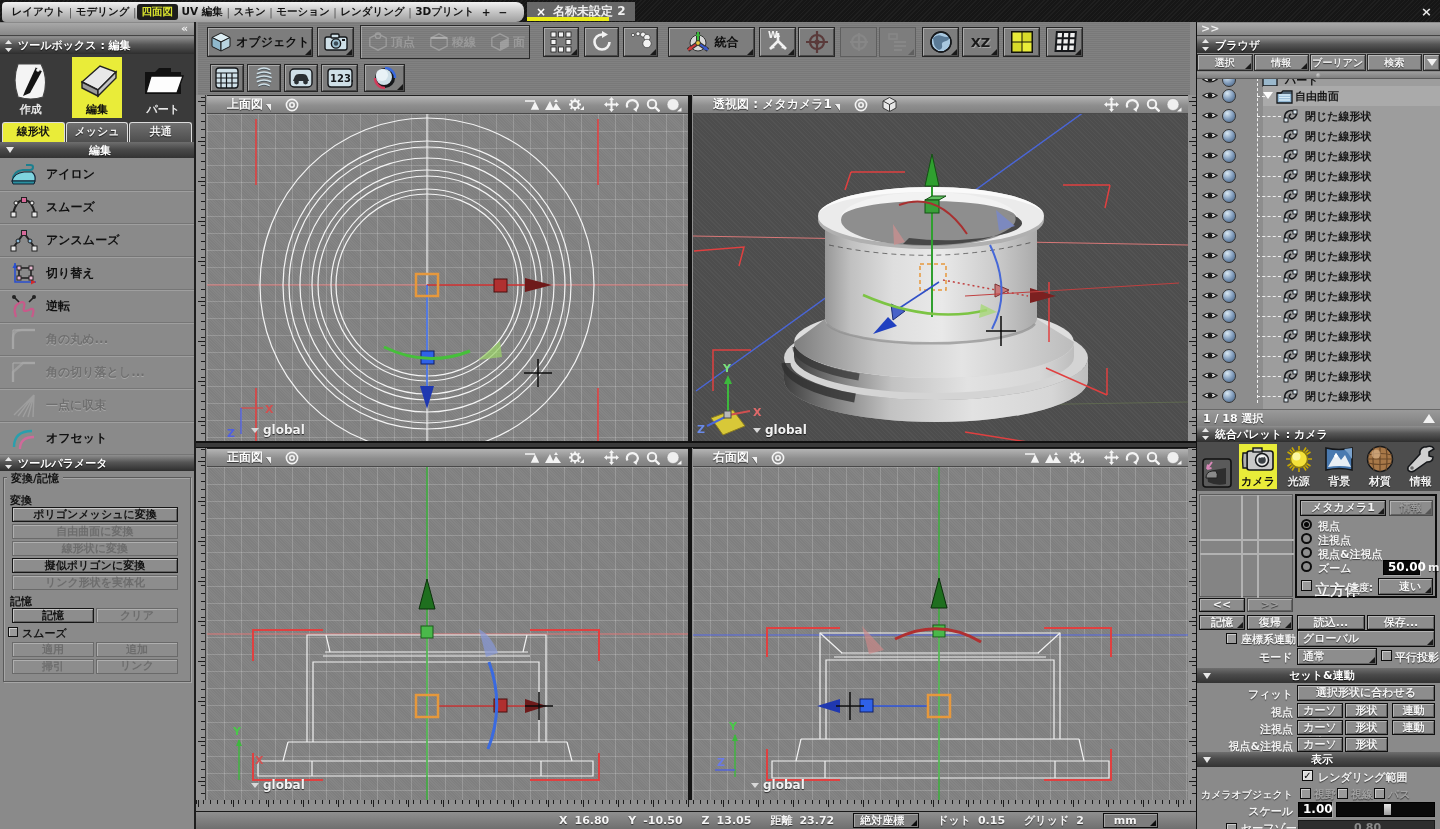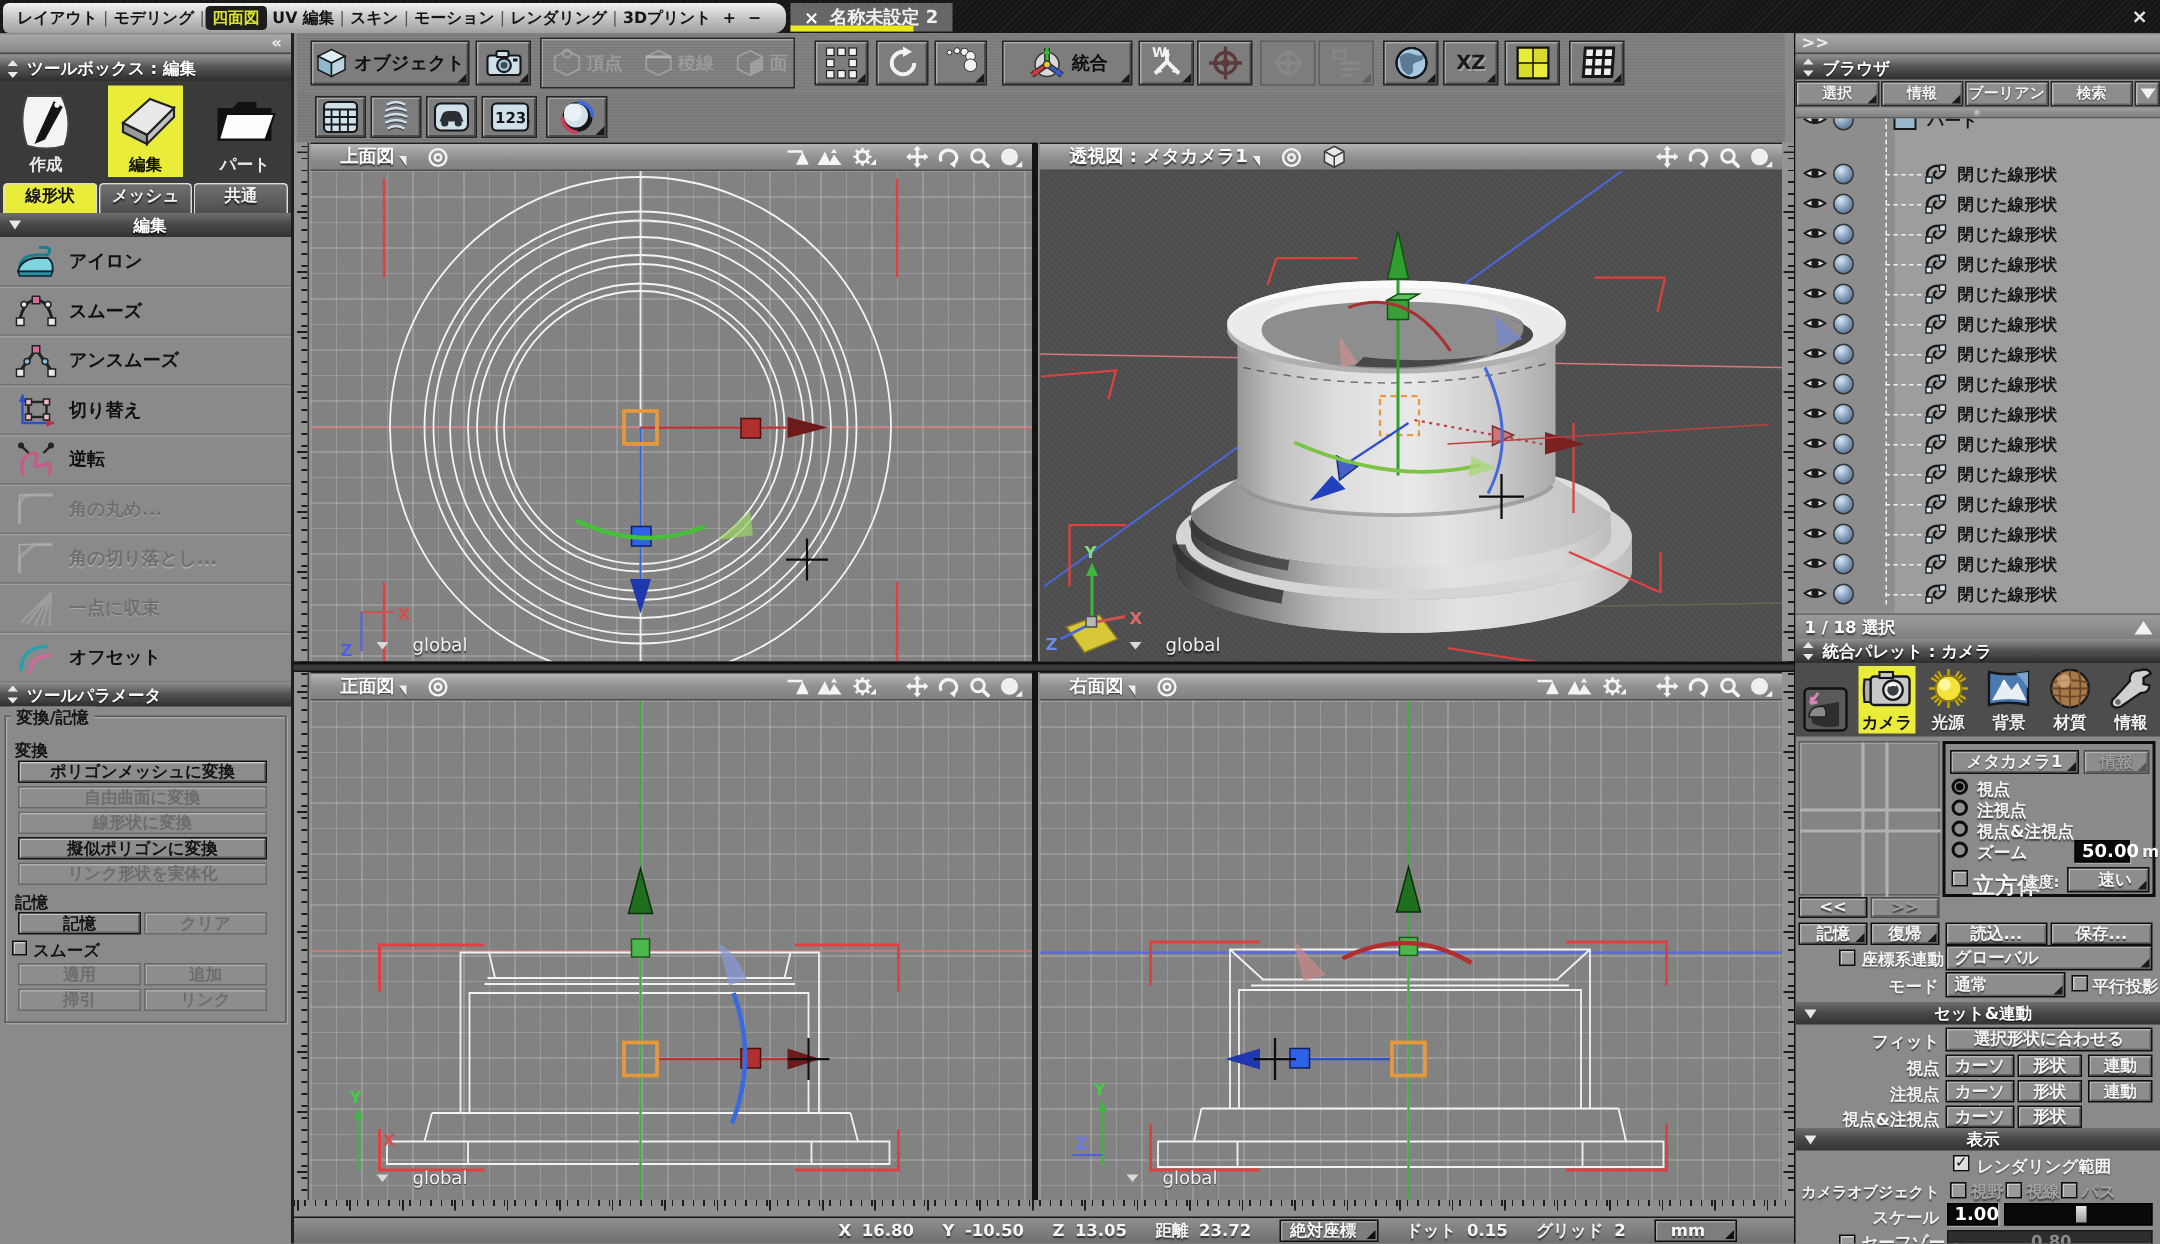--- a/index.html
+++ b/index.html
@@ -116,22 +116,22 @@
 .vp-ico { margin-left:14px; }
 .vp-tools { margin-left:auto; display:flex; align-items:center; gap:6px; }
 .vp-canvas { position:absolute; left:0; top:18px; right:0; bottom:0; }
 .vp-grid { background-color:#828282;
   background-image:
     repeating-linear-gradient(to right, rgba(250,250,250,.18) 0 1px, transparent 1px 17px),
     repeating-linear-gradient(to bottom, rgba(250,250,250,.18) 0 1px, transparent 1px 17px),
     repeating-linear-gradient(45deg, rgba(0,0,0,.022) 0 1px, rgba(255,255,255,.022) 1px 2px); }
 #vp-persp .vp-canvas { background-color:#4f4f4f;
   background-image:repeating-linear-gradient(45deg, rgba(255,255,255,.025) 0 1px, rgba(0,0,0,.03) 1px 3px); }
-.vp-global { position:absolute; color:#f2f2f2; font-size:12px; font-weight:normal;
-  text-shadow:0 1px 1px rgba(0,0,0,.7); display:flex; align-items:center; gap:16px; }
+.vp-global { position:absolute; color:#f2f2f2; font-size:12px; font-weight:bold;
+  text-shadow:0 1px 1px rgba(0,0,0,.7); display:flex; align-items:center; gap:4px; }
 .vp-global .gtri { width:0; height:0; border-left:4px solid transparent; border-right:4px solid transparent;
   border-top:5px solid #d8d8d8; }
 #divider-v { position:absolute; left:492px; top:0; width:4px; height:705px; background:#141414; }
 #divider-h { position:absolute; left:0; top:346px; width:1000px; height:7px; background:#3a3a3a;
   border-top:2px solid #111; border-bottom:1px solid #111; }
 
 
 #statusbar { position:absolute; left:196px; top:811px; width:1000px; height:18px;
   background:linear-gradient(#8f8f8f,#6f6f6f); border-top:1px solid #191919;
   display:flex; align-items:center; color:#f4f4f4; font-size:11px; font-weight:bold;
@@ -382,21 +382,21 @@
     <div class="pbtn abs" style="left:12px; top:87px; width:166px;">擬似ポリゴンに変換</div>
     <div class="pbtn disabled abs" style="left:12px; top:104px; width:166px;">リンク形状を実体化</div>
     <span class="tp-label abs" style="left:10px; top:123px;">記憶</span>
     <div class="pbtn abs" style="left:12px; top:137px; width:82px;">記憶</div>
     <div class="pbtn disabled abs" style="left:96px; top:137px; width:82px;">クリア</div>
     <span class="checkbox abs" style="left:8px; top:156px;"></span>
     <span class="tp-label abs" style="left:22px; top:155px;">スムーズ</span>
     <div class="pbtn disabled abs" style="left:12px; top:171px; width:82px;">適用</div>
     <div class="pbtn disabled abs" style="left:96px; top:171px; width:82px;">追加</div>
     <div class="pbtn disabled abs" style="left:12px; top:188px; width:82px;">掃引</div>
-    <div class="pbtn disabled abs" style="left:96px; top:188px; width:82px;">リンク</div>
+    <div class="pbtn disabled abs" style="left:96px; top:188px; width:82px;font-family:Liberation Mono, monospace;">リンク</div>
   </div>
 </div>
 
 <div id="main-toolbar">
   <div class="tbtn" style="left:9px; top:5px; width:106px;">
     <svg width="22" height="22" viewBox="0 0 22 22">
           <path d="M11 2 L20 6.5 L11 11 L2 6.5 Z" fill="#ddeef4" stroke="#1a1a1a"></path>
           <path d="M2 6.5 L11 11 L11 20 L2 15.5 Z" fill="#8fb8cc" stroke="#1a1a1a"></path>
           <path d="M20 6.5 L11 11 L11 20 L20 15.5 Z" fill="#b8d4e0" stroke="#1a1a1a"></path>
         </svg>
@@ -1034,20 +1034,36 @@
       <svg class="teye" width="16" height="11" viewBox="0 0 16 11">
             <path d="M1 5.5 Q8 0.5 15 5.5 Q8 10.5 1 5.5 Z" fill="#e0e0e0" stroke="#1a1a1a" stroke-width="1.2"></path>
             <circle cx="8" cy="5.5" r="2.4" fill="#1a1a1a"></circle>
           </svg>
       <span class="tball" style="display:inline-block;width:14px;height:14px;border-radius:50%;background:radial-gradient(circle at 35% 28%, #d8e8f4, #7a95b5 55%, #46607e);border:1px solid #333;"></span>
       <svg style="position:absolute; left:64px; top:2px;" width="18" height="16" viewBox="0 0 18 16">
             <path d="M2 14 L2 4 L7 4 L9 2 L16 2 L16 14 Z" fill="#9ab8cc" stroke="#15171a" stroke-width="1.3"></path>
           </svg>
       <span class="tlab" style="left:88px;">パート</span>
     </div>
+    <div class="trow root sel" style="top:7px;">
+      <div class="rowbg"></div>
+      <svg class="teye" width="16" height="11" viewBox="0 0 16 11">
+            <path d="M1 5.5 Q8 0.5 15 5.5 Q8 10.5 1 5.5 Z" fill="#e0e0e0" stroke="#1a1a1a" stroke-width="1.2"></path>
+            <circle cx="8" cy="5.5" r="2.4" fill="#1a1a1a"></circle>
+          </svg>
+      <span class="tball" style="display:inline-block;width:14px;height:14px;border-radius:50%;background:radial-gradient(circle at 35% 28%, #d8e8f4, #7a95b5 55%, #46607e);border:1px solid #333;"></span>
+      <span style="position:absolute; left:60px; top:10px; width:8px; border-top:1px dashed #f0f0f0;"></span>
+      <span style="position:absolute; left:66px; top:6px; width:0; height:0; border-left:5px solid transparent; border-right:5px solid transparent; border-top:7px solid #fdfdfd;"></span>
+      <svg style="position:absolute; left:78px; top:2px;" width="19" height="17" viewBox="0 0 19 17">
+            <path d="M2 15 L2 5 L6 5 L8 3 L17 3 L17 15 Z" fill="#8fb5d2" stroke="#15171a" stroke-width="1.3"></path>
+            <path d="M2 5 L17 5" stroke="#15171a" stroke-width="1"></path>
+            <path d="M4 7 L15 7 M4 9.5 L15 9.5 M4 12 L15 12" stroke="#d8ecf8" stroke-width="1.4"></path>
+          </svg>
+      <span class="tlab">自由曲面</span>
+    </div>
     <div id="tree-items">
   <div class="trow" style="top: 27px;">
     <div class="rowbg"></div>
     <svg class="teye" width="16" height="11" viewBox="0 0 16 11">
               <path d="M1 5.5 Q8 0.5 15 5.5 Q8 10.5 1 5.5 Z" fill="#e0e0e0" stroke="#1a1a1a" stroke-width="1.2"></path>
               <circle cx="8" cy="5.5" r="2.4" fill="#1a1a1a"></circle>
             </svg>
     <span class="tball" style="display:inline-block;width:14px;height:14px;border-radius:50%;background:radial-gradient(circle at 35% 28%, #d8e8f4, #7a95b5 55%, #46607e);border:1px solid #333;"></span>
     <span style="position:absolute; left:60px; top:10px; width:24px; border-top:1px dashed #f0f0f0;"></span>
     <svg style="position:absolute; left:85px; top:2px;" width="17" height="16" viewBox="0 0 17 16">

